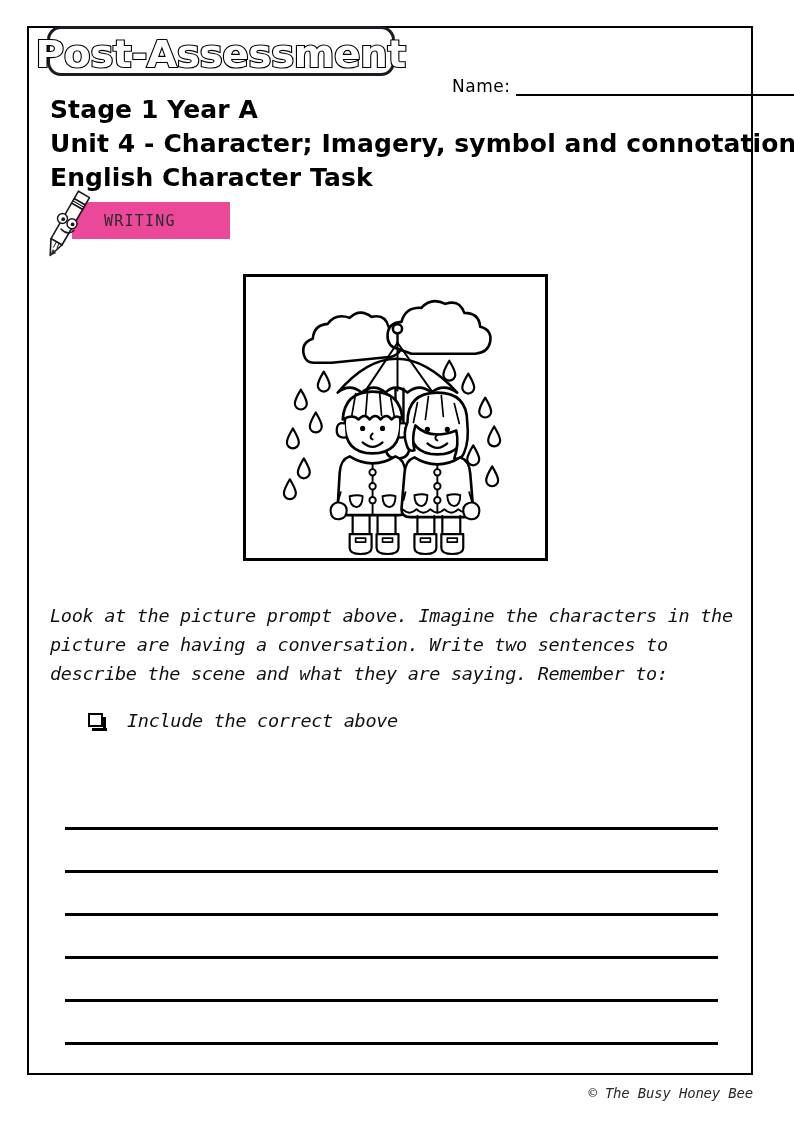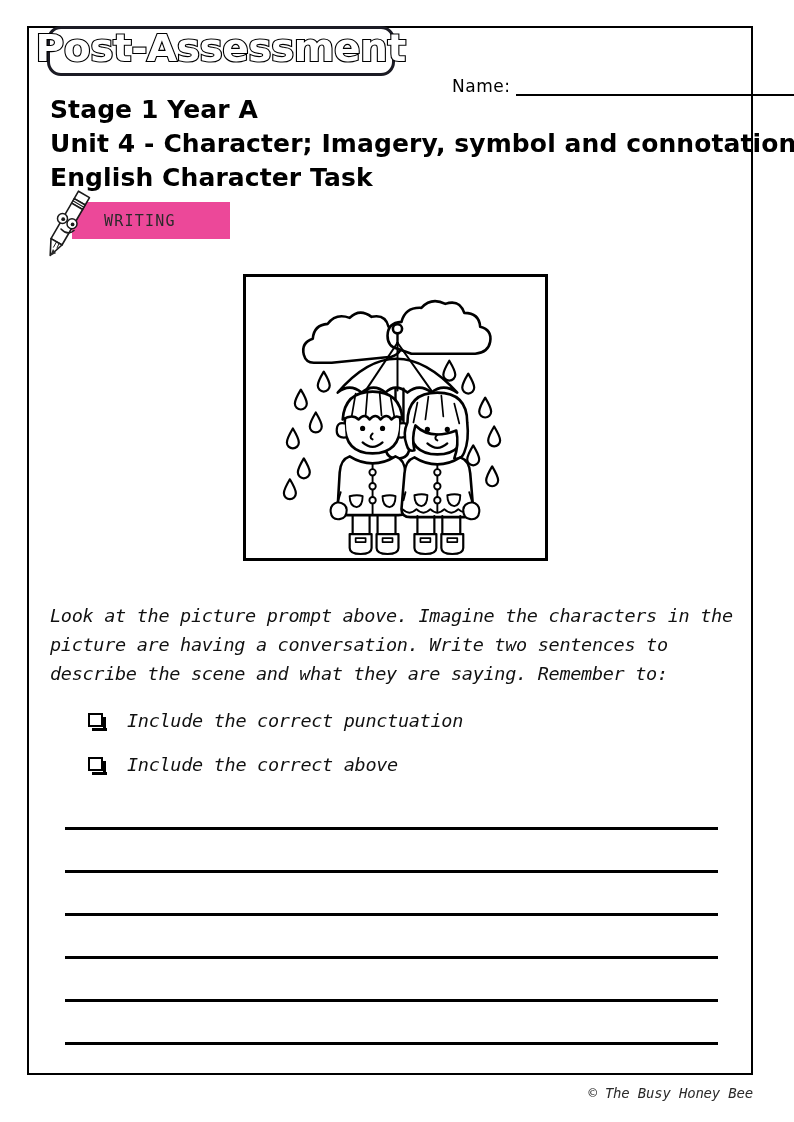--- a/index.html
+++ b/index.html
@@ -31,21 +31,21 @@
     position: absolute;
     left: 47px;
     top: 26px;
     width: 348px;
     height: 50px;
     background: #ffffff;
     border: 3px solid #1b1b24;
     border-radius: 14px;
     box-sizing: border-box;
     display: flex;
-    align-items: flex-start;
+    align-items: flex-end;
     justify-content: center;
     z-index: 5;
   }
   #title-text {
     font-family: "DejaVu Sans", sans-serif;
     font-weight: 700;
     font-size: 38px;
     letter-spacing: -0.5px;
     line-height: 1;
     color: #ffffff;
@@ -460,24 +460,20 @@
       <rect x="202" y="262" width="10" height="4" fill="#ffffff" stroke-width="1.7"></rect>
     </g>
   </svg>
 </div>
 
 <div id="instructions">Look at the picture prompt above. Imagine the characters in the picture are having a conversation. Write two sentences to describe the scene and what they are saying. Remember to:</div>
 
 <div id="checklist">
   <div class="check-row">
     <span class="check-box"></span>
-    <span class="check-text">Include the correct punctuation</span>
-  </div>
-  <div class="check-row">
-    <span class="check-box"></span>
     <span class="check-text">Include the correct above</span>
   </div>
 </div>
 
 <div class="write-line" style="top:827px"></div>
 <div class="write-line" style="top:870px"></div>
 <div class="write-line" style="top:913px"></div>
 <div class="write-line" style="top:956px"></div>
 <div class="write-line" style="top:999px"></div>
 <div class="write-line" style="top:1042px"></div>

